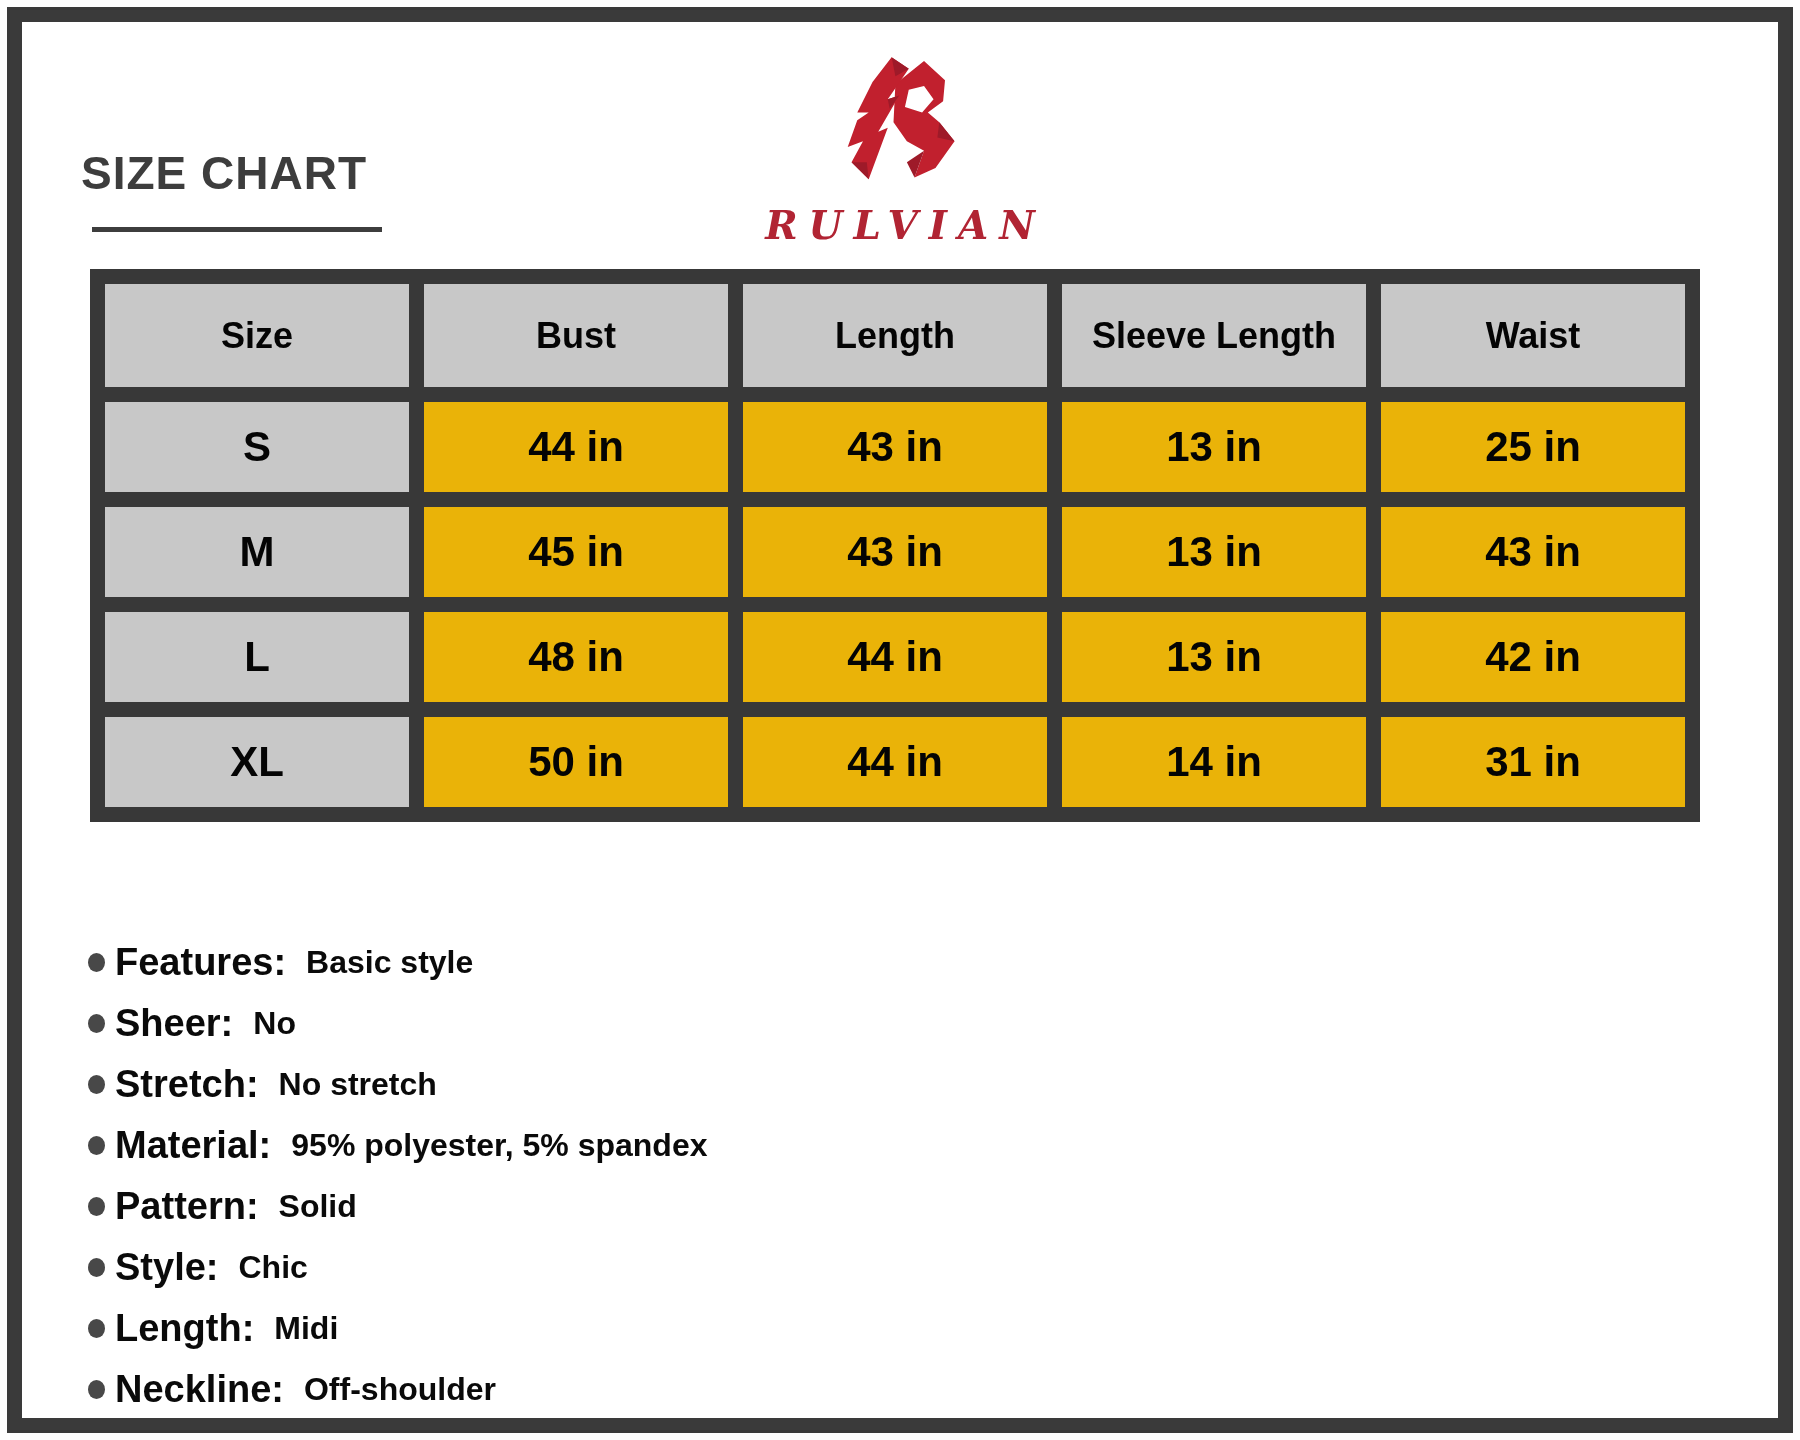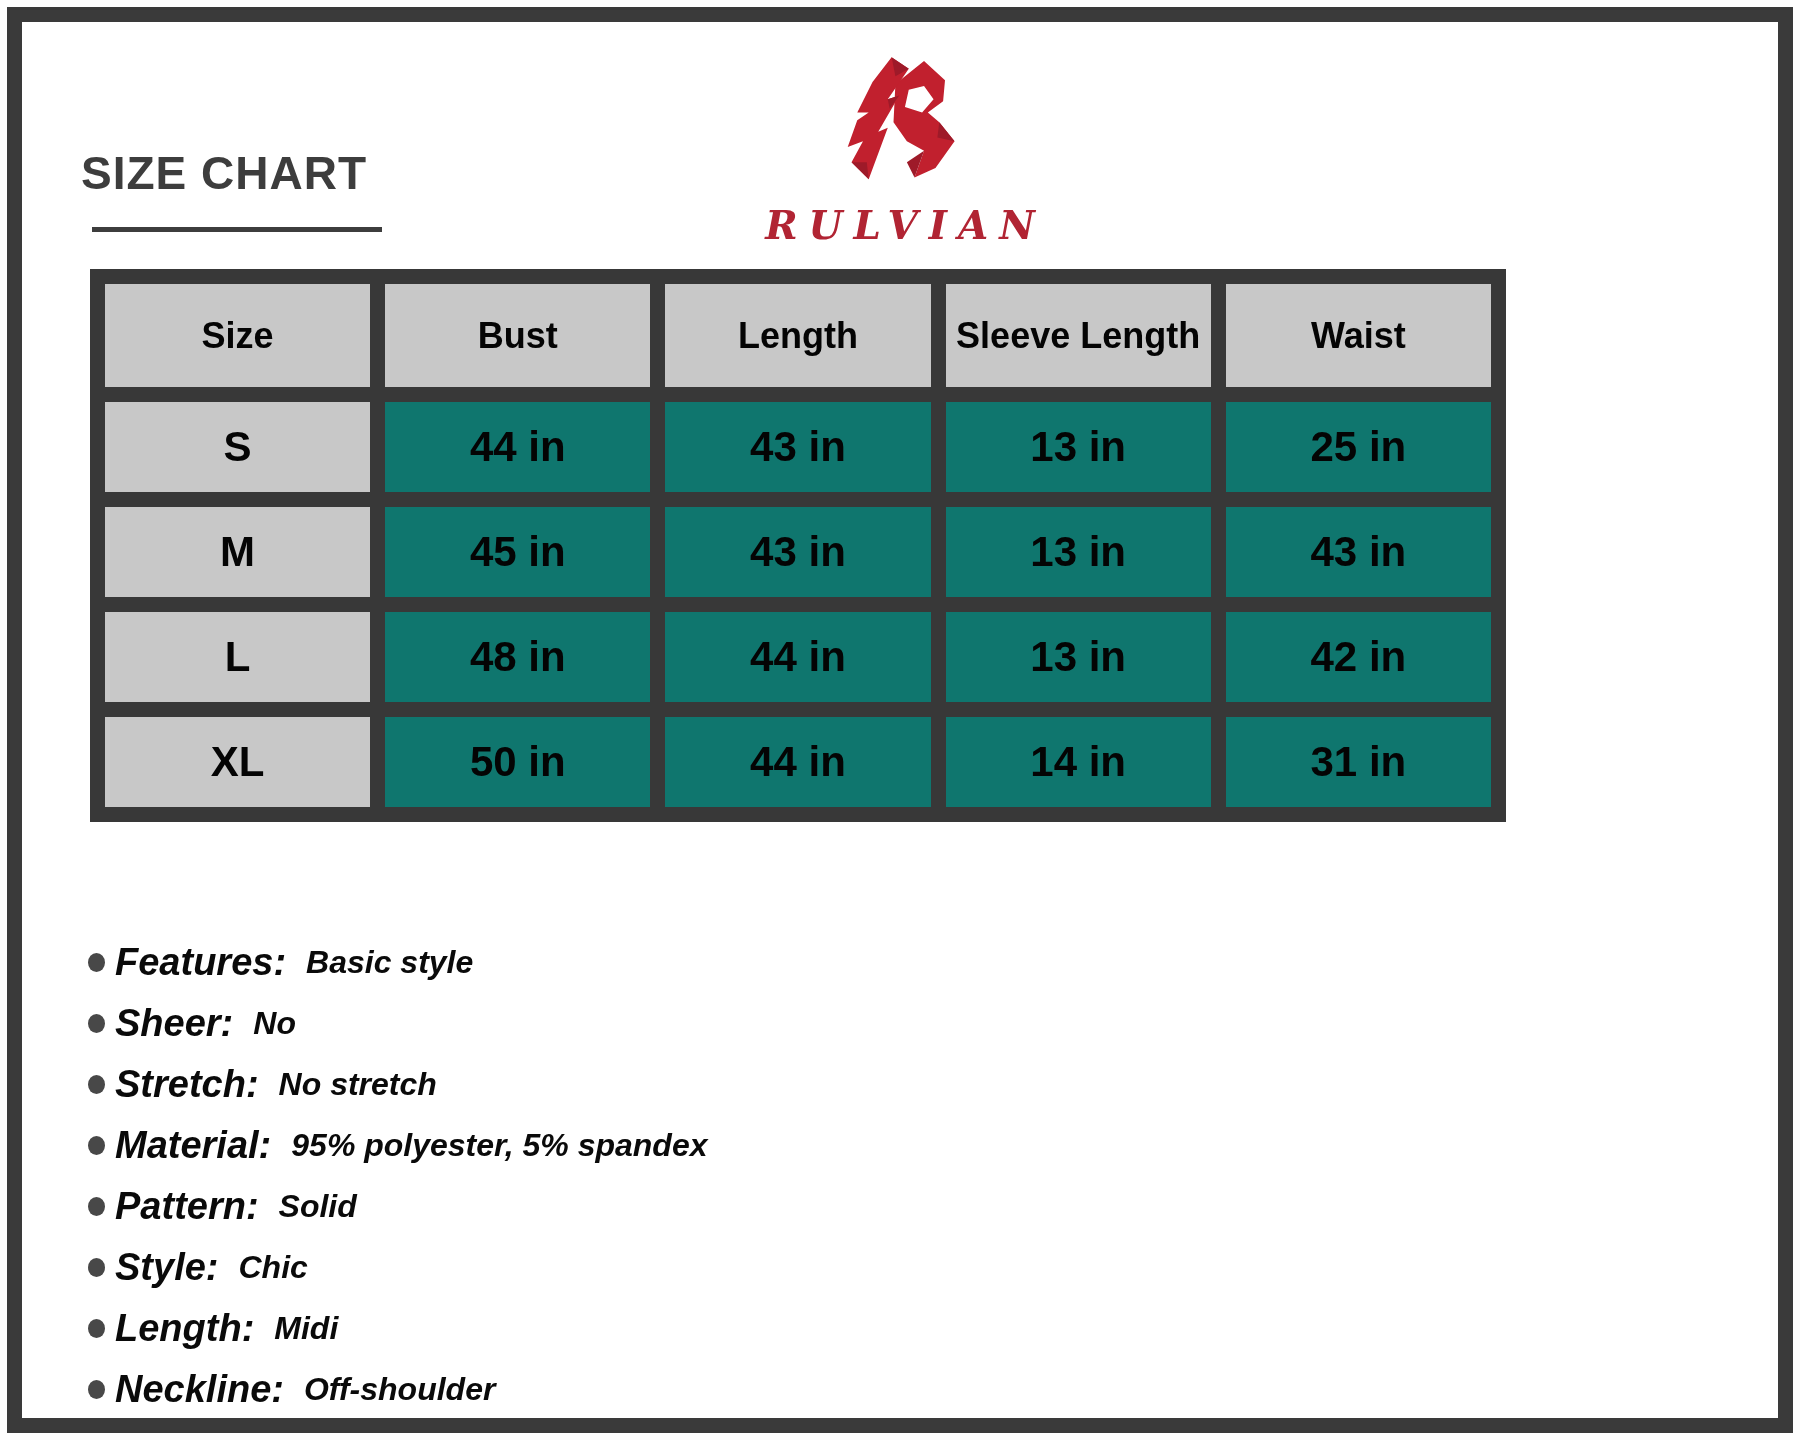--- a/index.html
+++ b/index.html
@@ -45,52 +45,52 @@
     font-weight:bold;
     font-size:39px;
     letter-spacing:11px;
     padding-left:11px; 
     color:#b12433;
   }
   
   .size-table{
     position:absolute;
     left:90px;top:269px;
-    width:1416px;
+    width:1610px;
     border-collapse:collapse;
     table-layout:fixed;
   }
   .size-table th,
   .size-table td{
     border:15px solid #383838;
     text-align:center;
     vertical-align:middle;
     padding:0;
     color:#040404;
   }
   .size-table thead tr{height:118px;}
   .size-table tbody tr{height:105px;}
   .size-table th{
     background:#c8c8c8;
     font-size:36px;
     font-weight:bold;
   }
   .size-table td{
-    background:#0f766e;
+    background:#eab308;
     font-size:42px;
     font-weight:bold;
   }
   .size-table td.size-col{
     background:#c8c8c8;
   }
   
   .details{
     position:absolute;
     left:88px;top:942px;
-    display:flex;flex-direction:column;font-style:italic;
+    display:flex;flex-direction:column;
   }
   .detail-item{
     display:flex;
     align-items:center;
     height:40px;
     margin-bottom:21px;
   }
   .bullet{
     width:17px;height:19px;
     border-radius:50%;

